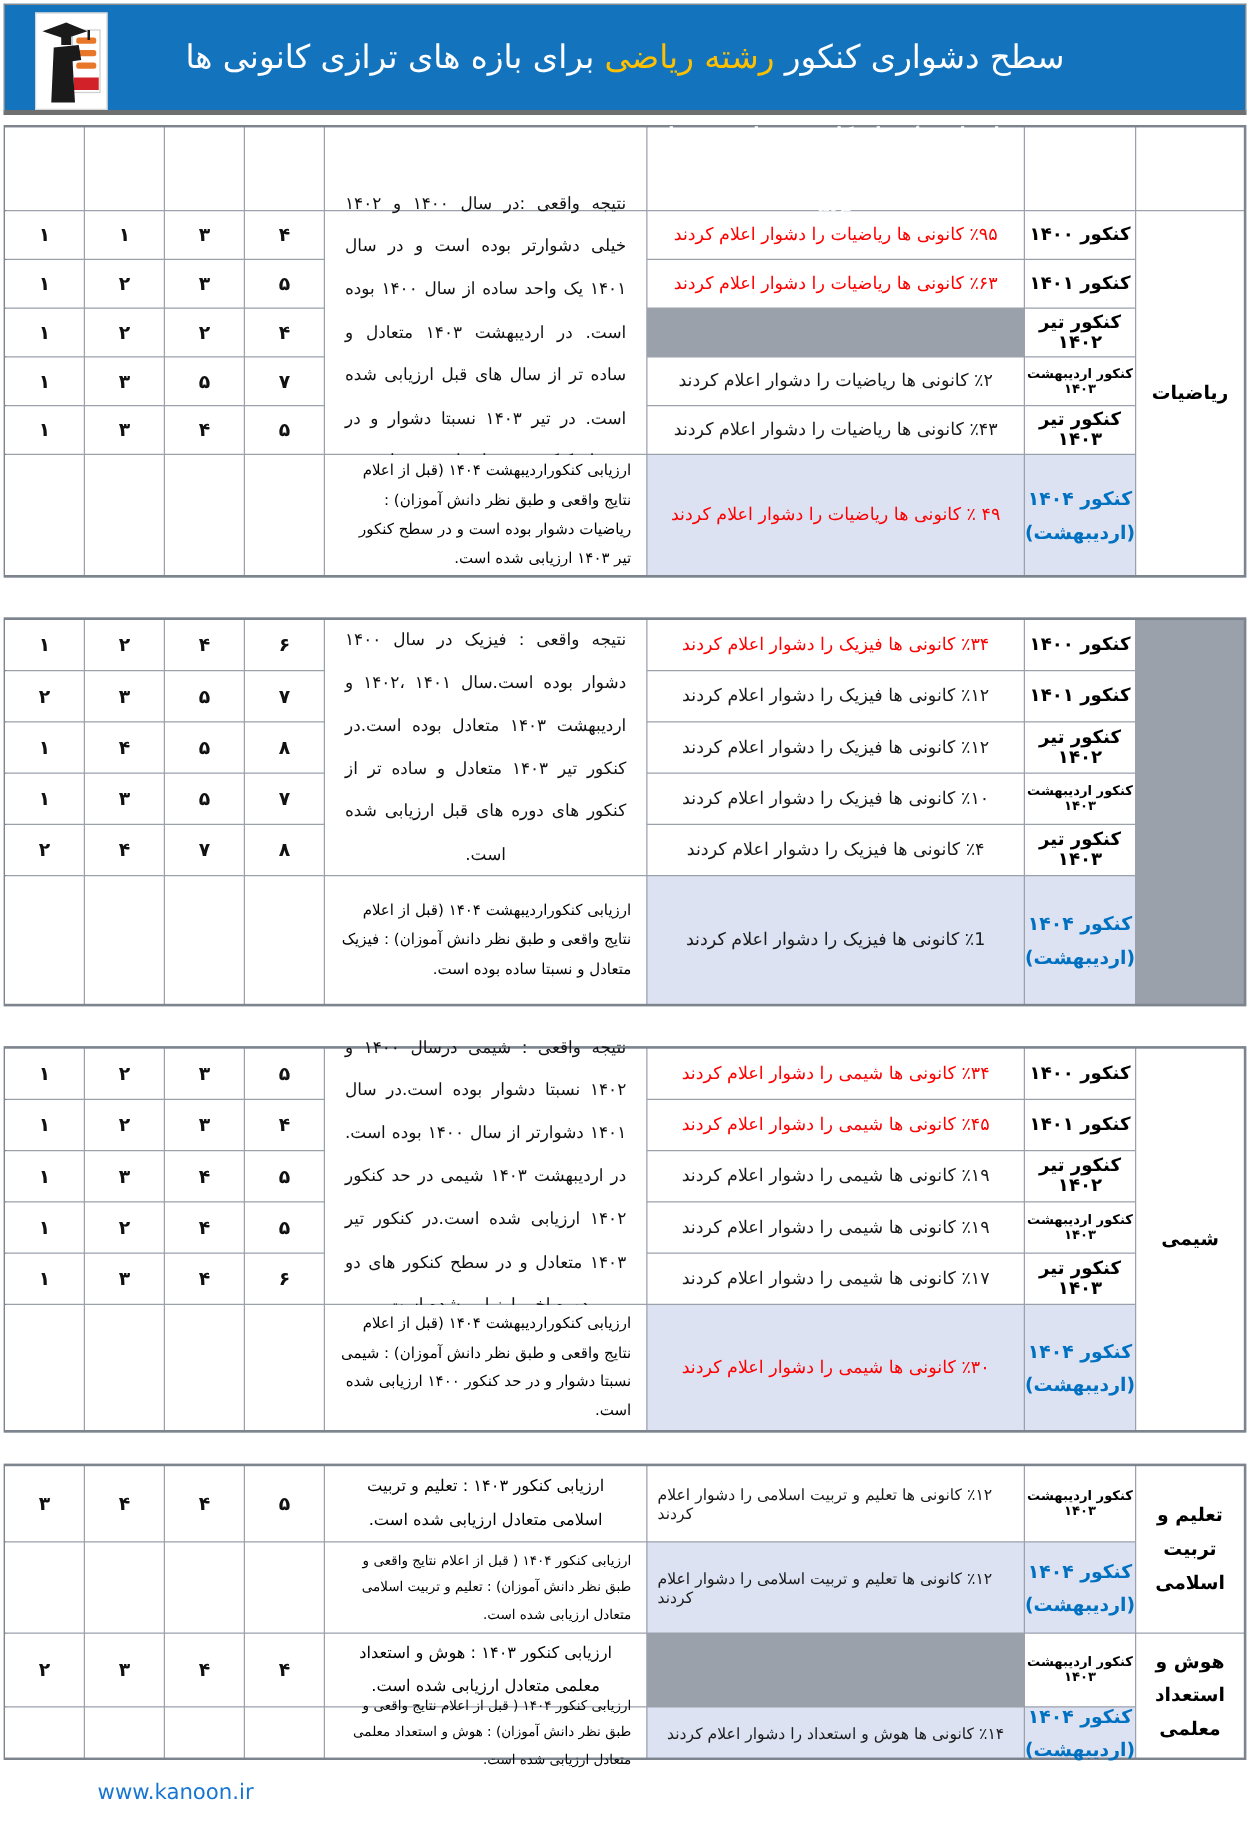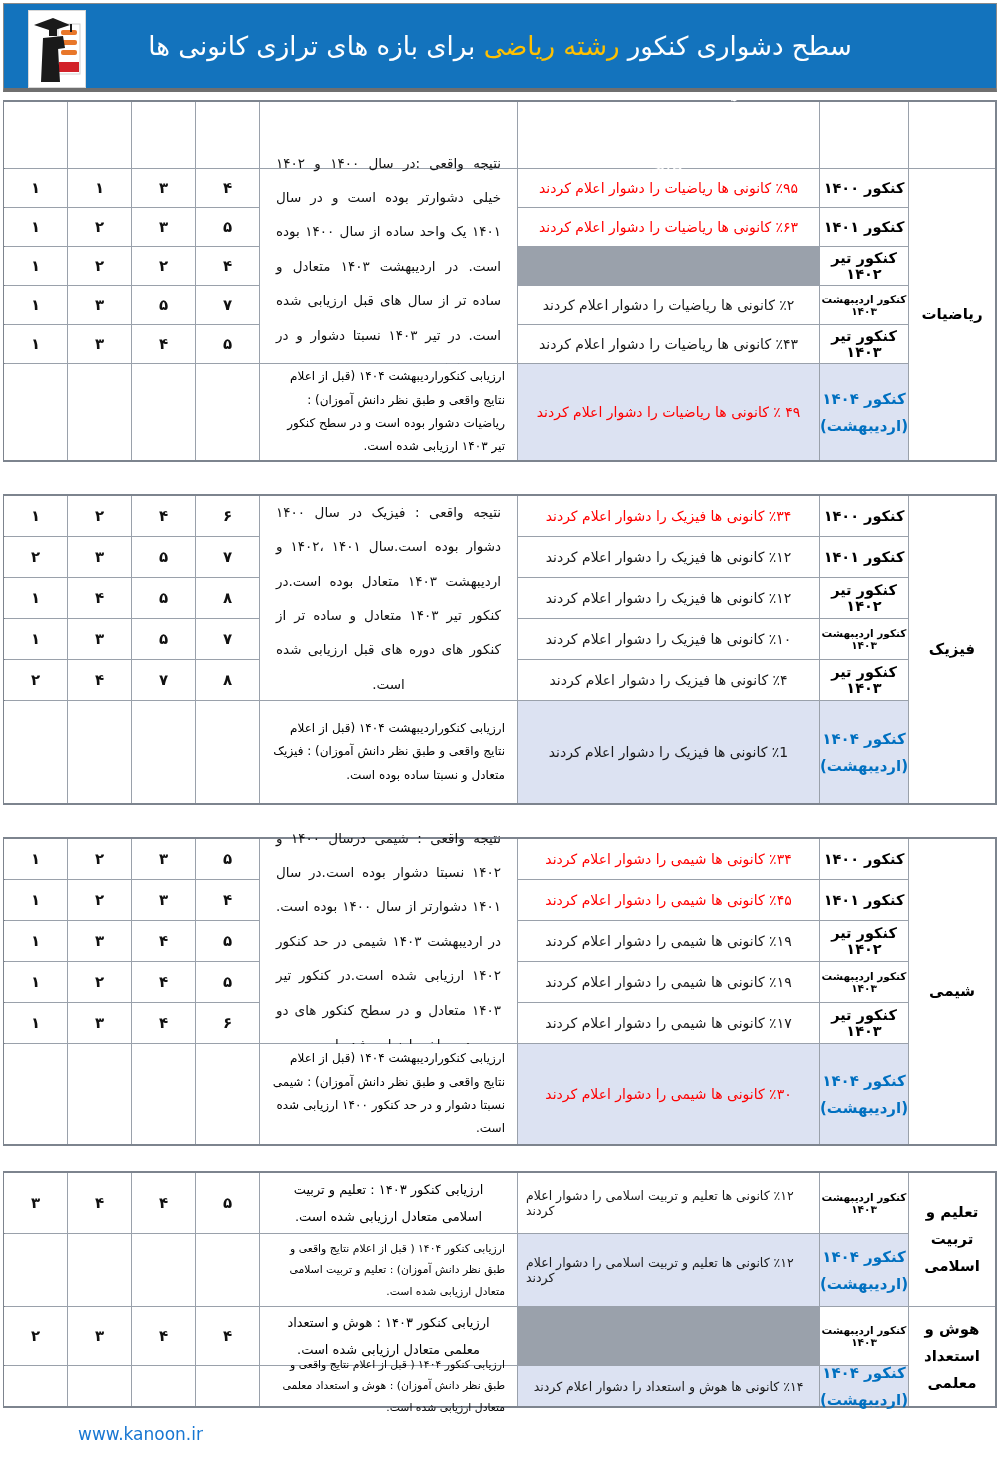--- a/index.html
+++ b/index.html
@@ -156,21 +156,20 @@
     <div class="nc" style="grid-area:6/6/7/7">۴</div>
     <div class="nc" style="grid-area:6/7/7/8">۳</div>
     <div class="nc" style="grid-area:6/8/7/9">۱</div>
     <div class="nc lav" style="grid-area:7/5/8/6"></div>
     <div class="nc lav" style="grid-area:7/6/8/7"></div>
     <div class="nc lav" style="grid-area:7/7/8/8"></div>
     <div class="nc lav" style="grid-area:7/8/8/9"></div>
   </div>
 
   <div class="t cols t2">
-    <div class="sc" style="grid-area:1/1/7/2">فیزیک</div>
 
     <div class="yc" style="grid-area:1/2/2/3">کنکور ۱۴۰۰</div>
     <div class="yc" style="grid-area:2/2/3/3">کنکور ۱۴۰۱</div>
     <div class="yc" style="grid-area:3/2/4/3">کنکور تیر ۱۴۰۲</div>
     <div class="yc small" style="grid-area:4/2/5/3">کنکور اردیبهشت ۱۴۰۳</div>
     <div class="yc" style="grid-area:5/2/6/3">کنکور تیر ۱۴۰۳</div>
     <div class="yc blue" style="grid-area:6/2/7/3">
         <span>کنکور ۱۴۰۴</span>
         <span>(اردیبهشت)</span>
       </div>

